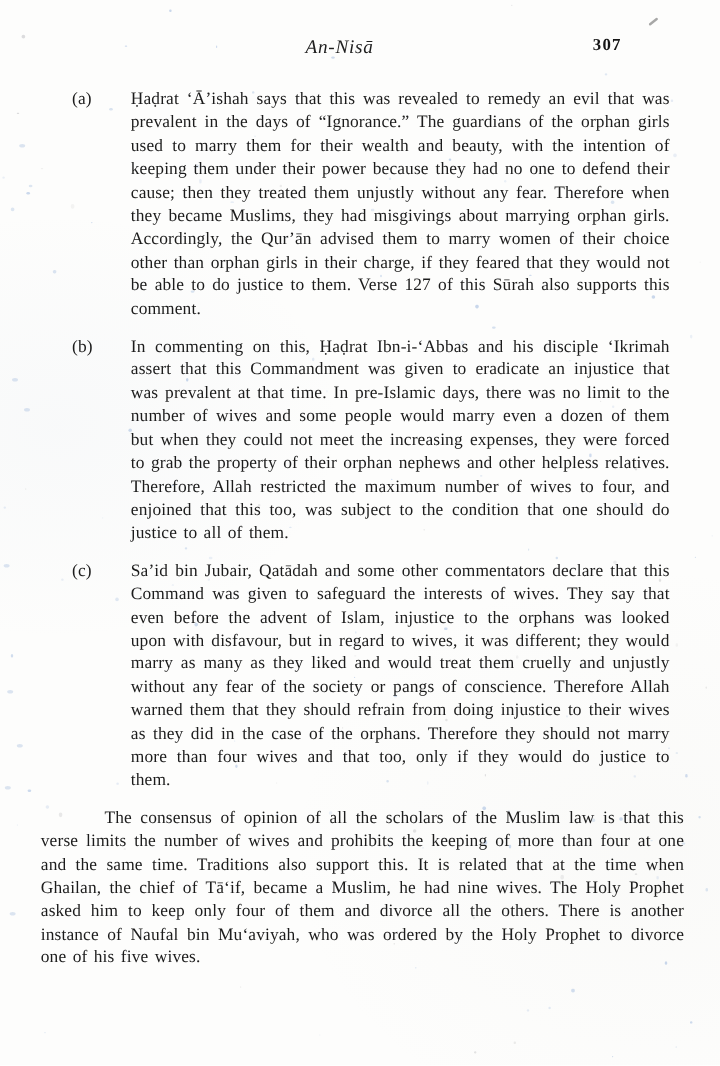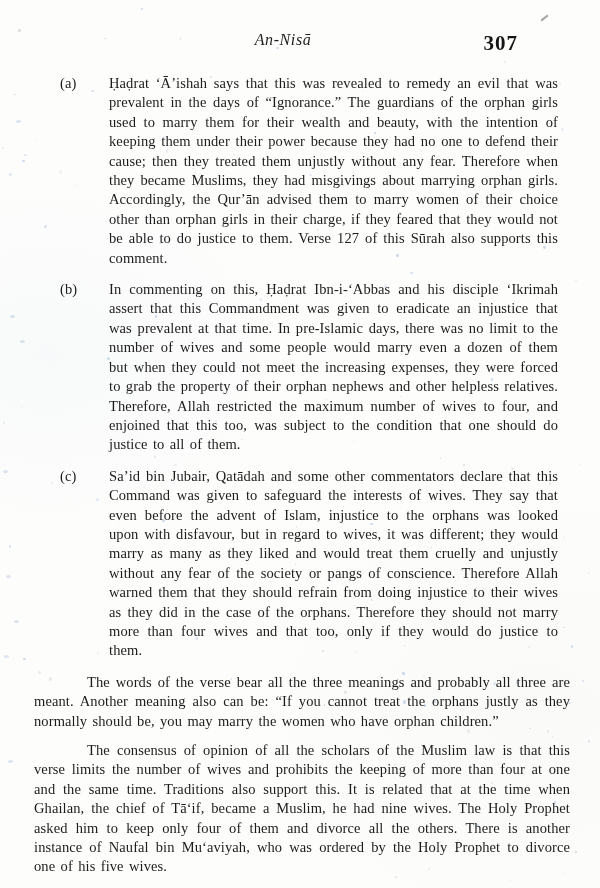--- a/index.html
+++ b/index.html
@@ -47,21 +47,21 @@
     font-style: italic;
     font-size: 16px;
     letter-spacing: 0.6px;
     color: #1f1f1f;
   }
   .page-number {
     position: absolute;
     right: 82px;
     top: 0;
     font-weight: bold;
-    font-size: 21px;
+    font-size: 14px;
     letter-spacing: 1px;
     color: #151515;
   }
   .pen-mark {
     position: absolute;
     top: 17px;
     left: 540px;
     width: 9px;
     height: 2px;
     background: #8a8a8a;
@@ -292,19 +292,18 @@
     <div class="commentary-item">
       <span class="commentary-label">(b)</span>
       <p class="commentary-text">In commenting on this, Ḥaḍrat Ibn-i-ʻAbbas and his disciple ʻIkrimah assert that this Commandment was given to eradicate an injustice that was prevalent at that time. In pre-Islamic days, there was no limit to the number of wives and some people would marry even a dozen of them but when they could not meet the increasing expenses, they were forced to grab the property of their orphan nephews and other helpless relatives. Therefore, Allah restricted the maximum number of wives to four, and enjoined that this too, was subject to the condition that one should do justice to all of them.</p>
     </div>
 
     <div class="commentary-item">
       <span class="commentary-label">(c)</span>
       <p class="commentary-text">Sa’id bin Jubair, Qatādah and some other commentators declare that this Command was given to safeguard the interests of wives. They say that even before the advent of Islam, injustice to the orphans was looked upon with disfavour, but in regard to wives, it was different; they would marry as many as they liked and would treat them cruelly and unjustly without any fear of the society or pangs of conscience. Therefore Allah warned them that they should refrain from doing injustice to their wives as they did in the case of the orphans. Therefore they should not marry more than four wives and that too, only if they would do justice to them.</p>
     </div>
 
-    <p class="para">The words of the verse bear all the three meanings and probably all three are meant. Another meaning also can be: “If you cannot treat the orphans justly as they normally should be, you may marry the women who have orphan children.”</p>
 
     <p class="para">The consensus of opinion of all the scholars of the Muslim law is that this verse limits the number of wives and prohibits the keeping of more than four at one and the same time. Traditions also support this. It is related that at the time when Ghailan, the chief of Tāʻif, became a Muslim, he had nine wives. The Holy Prophet asked him to keep only four of them and divorce all the others. There is another instance of Naufal bin Muʻaviyah, who was ordered by the Holy Prophet to divorce one of his five wives.</p>
 
 
   </div>
 </div>
 
 </body></html>

